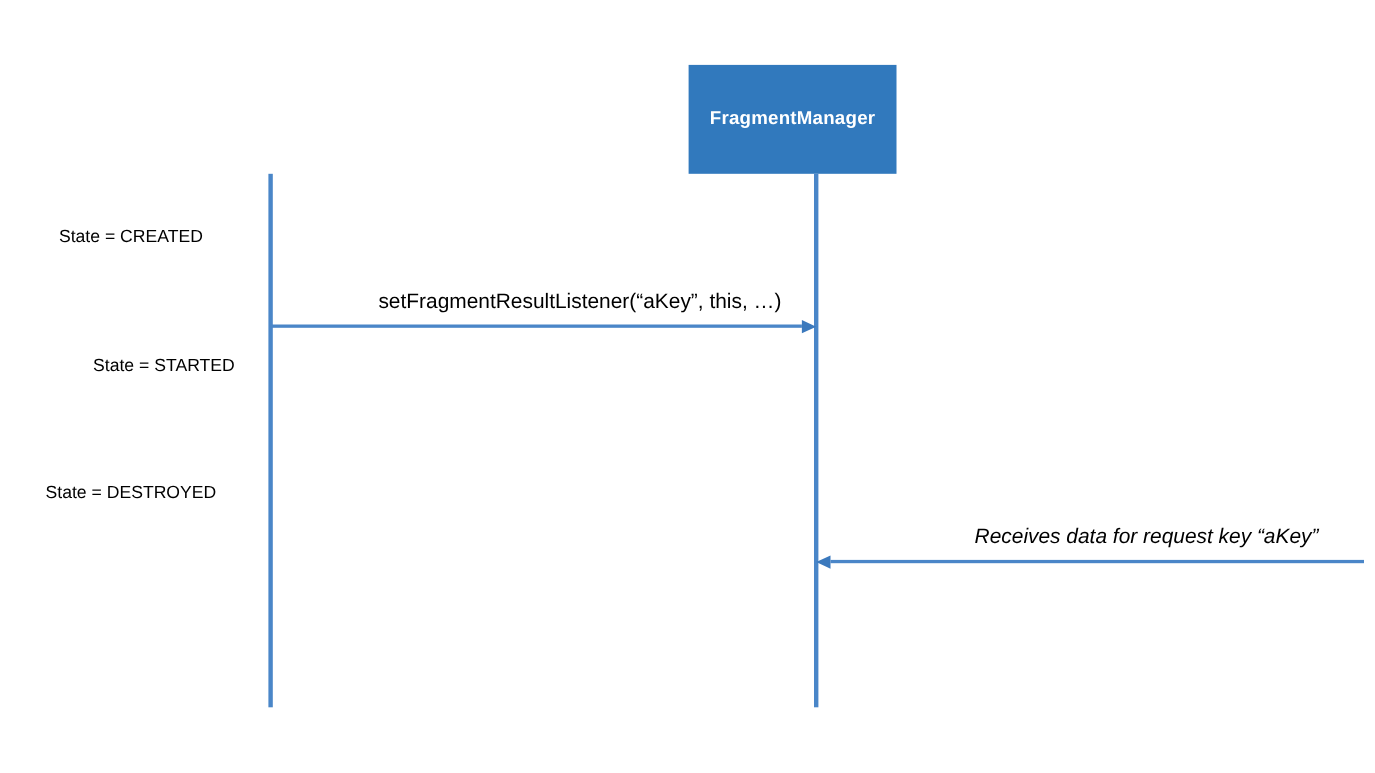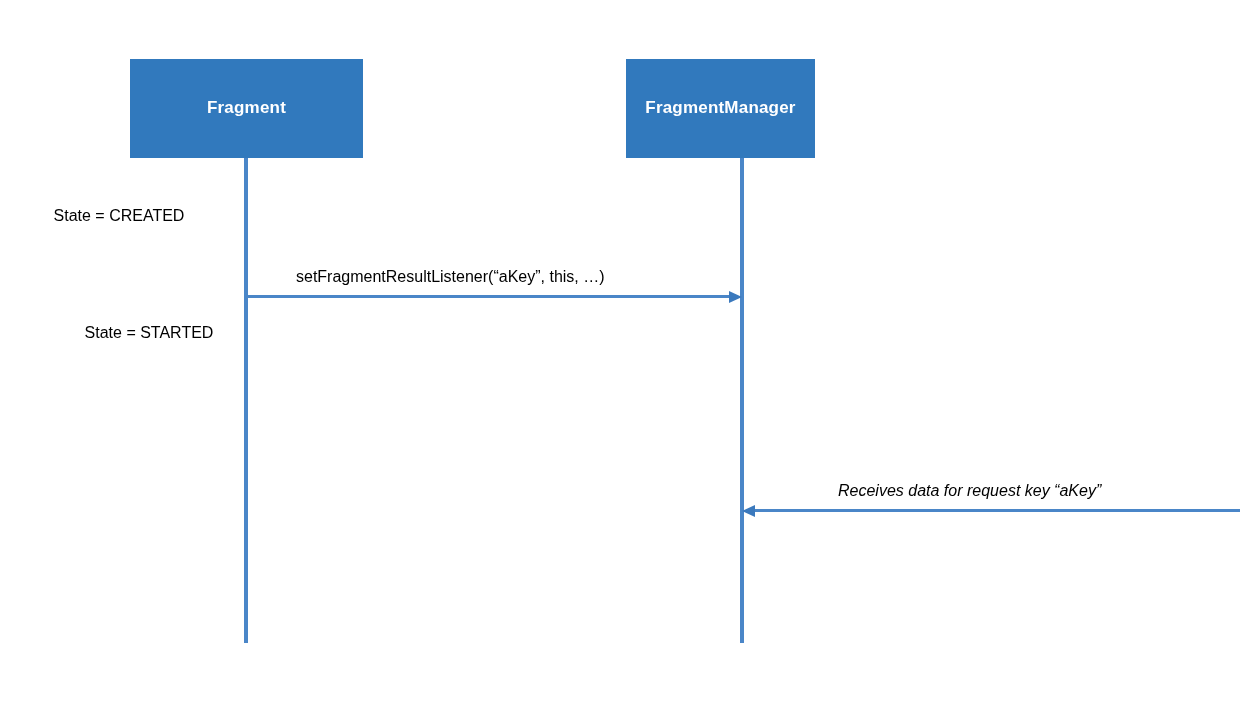--- a/index.html
+++ b/index.html
@@ -115,24 +115,25 @@
     border-bottom: 6px solid transparent;
   }
   .arrowhead.right {
     border-left: 13px solid #3b79bd;
   }
   .arrowhead.left {
     border-right: 13px solid #3b79bd;
   }
   .message-label {
     position: absolute;
-    font-size: 16px;
+    font-size: 19px;
     color: #000000;
     white-space: nowrap;
     bottom: 9px;
+    margin-left: 48px;
   }
 
   
   #message-set-listener {
     left: 246px;
     top: 295px;
     width: 496px;
   }
   #message-set-listener .message-line {
     left: 0;
@@ -161,35 +162,33 @@
   #message-receives-data .message-label {
     left: 96px;
     font-style: italic;
   }
 </style>
 </head>
 <body>
 
 <div id="canvas">
 
-  <div class="participant" id="participant-fragment">
-    <span class="participant-label">Fragment</span>
-  </div>
 
   <div class="participant" id="participant-fragmentmanager">
     <span class="participant-label">FragmentManager</span>
   </div>
 
   <div class="lifeline" id="lifeline-fragment"></div>
   <div class="lifeline" id="lifeline-fragmentmanager"></div>
 
   <div class="state-label" id="state-label-created">State = CREATED</div>
 
   <div class="state-label" id="state-label-started">State = STARTED</div>
 
+  <div class="state-label" id="state-label-destroyed">State = DESTROYED</div>
 
   <div class="message" id="message-set-listener">
     <span class="message-label">setFragmentResultListener(“aKey”, this, …)</span>
     <div class="message-line"></div>
     <div class="arrowhead right"></div>
   </div>
 
   <div class="message" id="message-receives-data">
     <span class="message-label">Receives data for request key “aKey”</span>
     <div class="message-line"></div>

